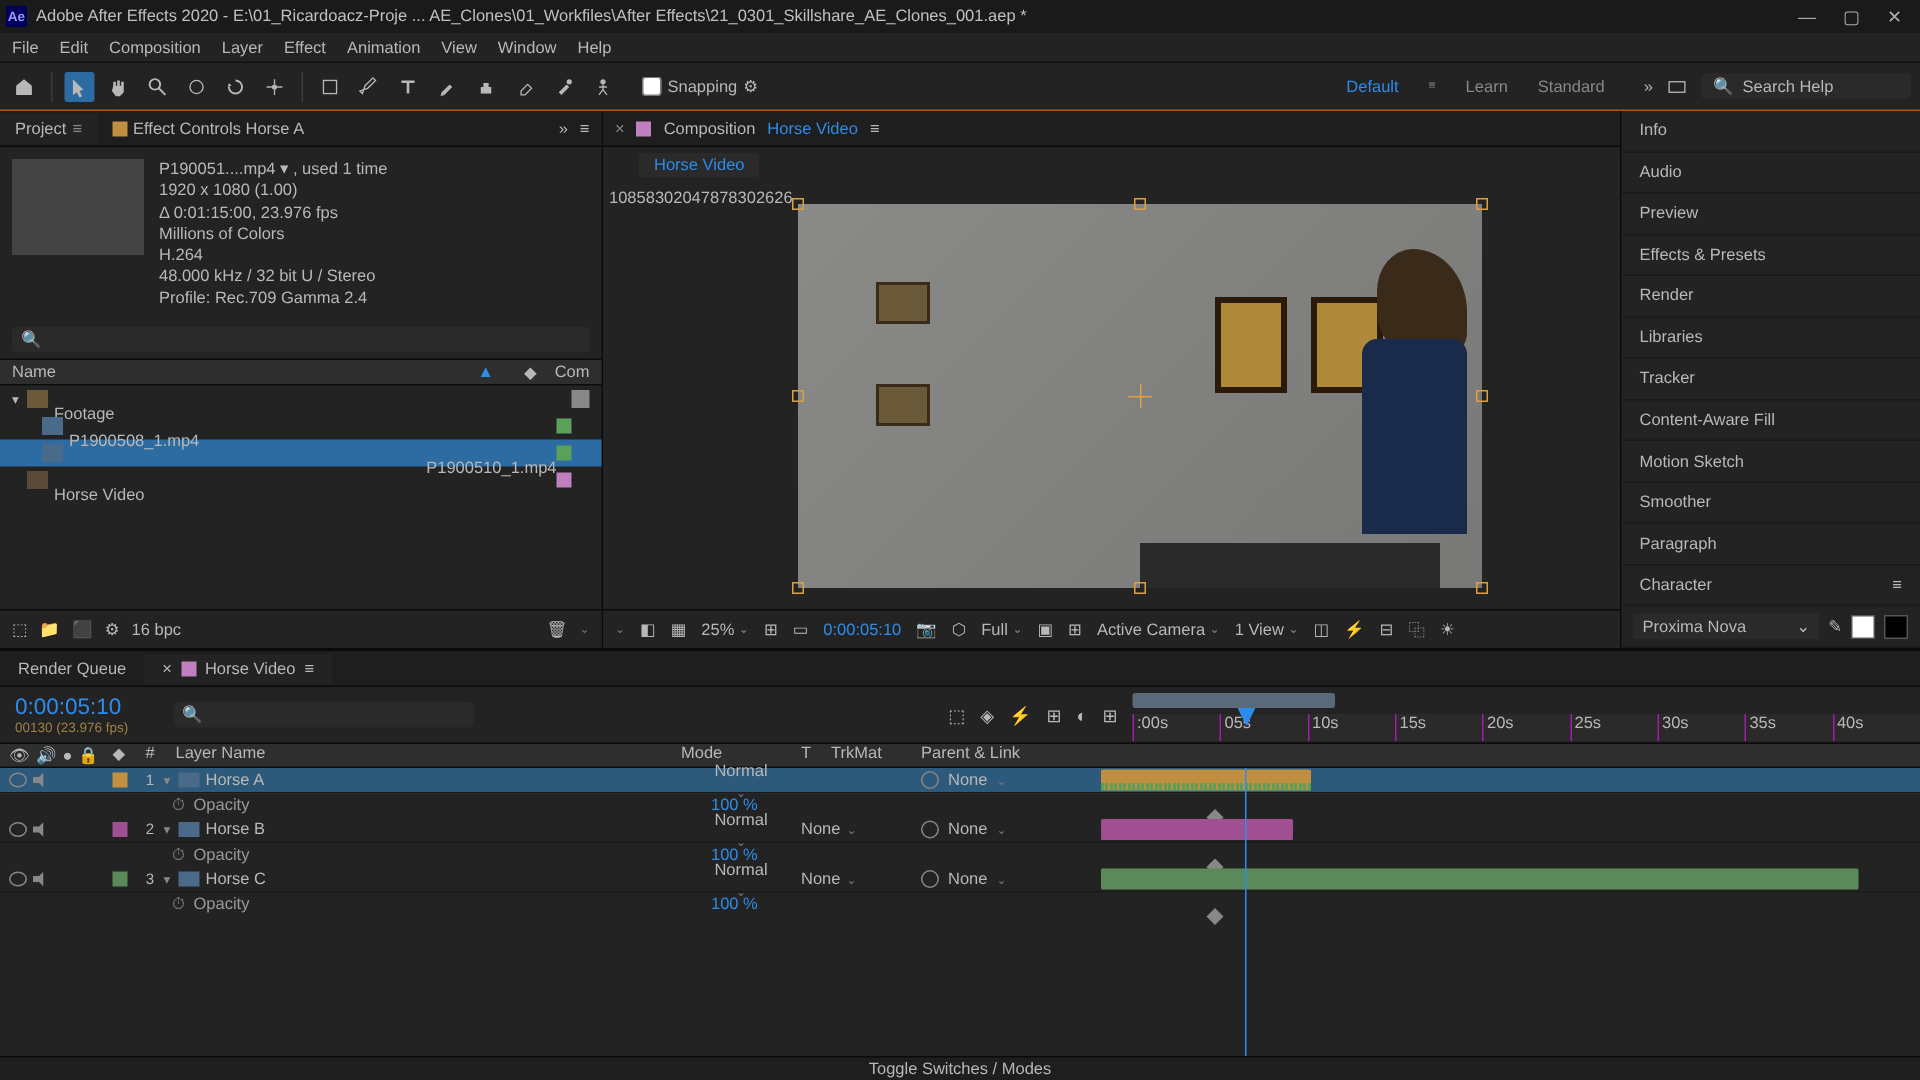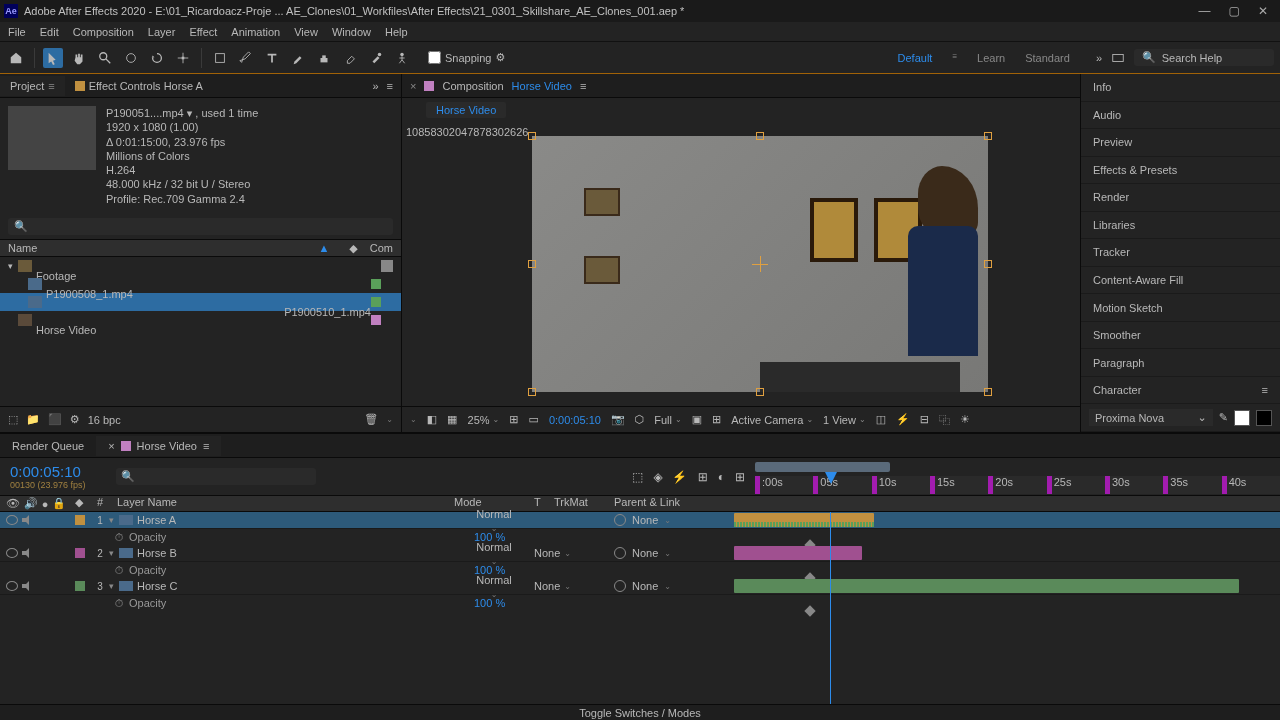--- a/index.html
+++ b/index.html
@@ -97,21 +97,21 @@
 .tl-tabs .tab .swatch { width: 10px; height: 10px; background: #c080c0; }
 .tl-header { height: 38px; display: flex; border-bottom: 1px solid #0a0a0a; }
 .tl-header-left { width: 755px; display: flex; align-items: center; padding: 0 10px; gap: 10px; }
 .tl-header-left .tc { color: #2d8ceb; font-size: 15px; }
 .tl-header-left .fps { font-size: 9px; color: #a08040; }
 .tl-header-left .search { background: #2a2a2a; padding: 2px 6px; border-radius: 3px; flex: 1; max-width: 200px; margin-left: 20px; }
 .tl-header-left .icons { display: flex; gap: 10px; margin-left: auto; }
 .tl-header-left .icons span { cursor: pointer; font-size: 12px; }
 .tl-header-right { flex: 1; position: relative; }
 .tl-ruler { position: absolute; top: 18px; left: 0; right: 0; height: 18px; background: #2a2a2a; display: flex; font-size: 9px; color: #888; }
-.tl-ruler .tick { flex: 1; border-left: 5px solid #a21caf; padding-left: 2px; }
+.tl-ruler .tick { flex: 1; border-left: 1px solid #a21caf; padding-left: 2px; }
 .tl-work-area { position: absolute; top: 4px; left: 0; width: 135px; height: 10px; background: #5a6a7a; border-radius: 2px; }
 .tl-playhead { position: absolute; top: 14px; left: 70px; width: 12px; height: 12px; background: #2d8ceb; clip-path: polygon(0 0, 100% 0, 50% 100%); z-index: 5; }
 .tl-cols { height: 16px; display: flex; background: #2e2e2e; border-bottom: 1px solid #0a0a0a; font-size: 9px; color: #999; }
 .tl-cols .c-switch { width: 75px; display: flex; align-items: center; gap: 4px; padding-left: 6px; }
 .tl-cols .c-label { width: 16px; }
 .tl-cols .c-num { width: 18px; text-align: center; }
 .tl-cols .c-name { width: 345px; padding-left: 8px; }
 .tl-cols .c-mode { width: 80px; }
 .tl-cols .c-parent { width: 120px; }
 .tl-row { height: 17px; display: flex; align-items: center; border-bottom: 1px solid #1a1a1a; }

